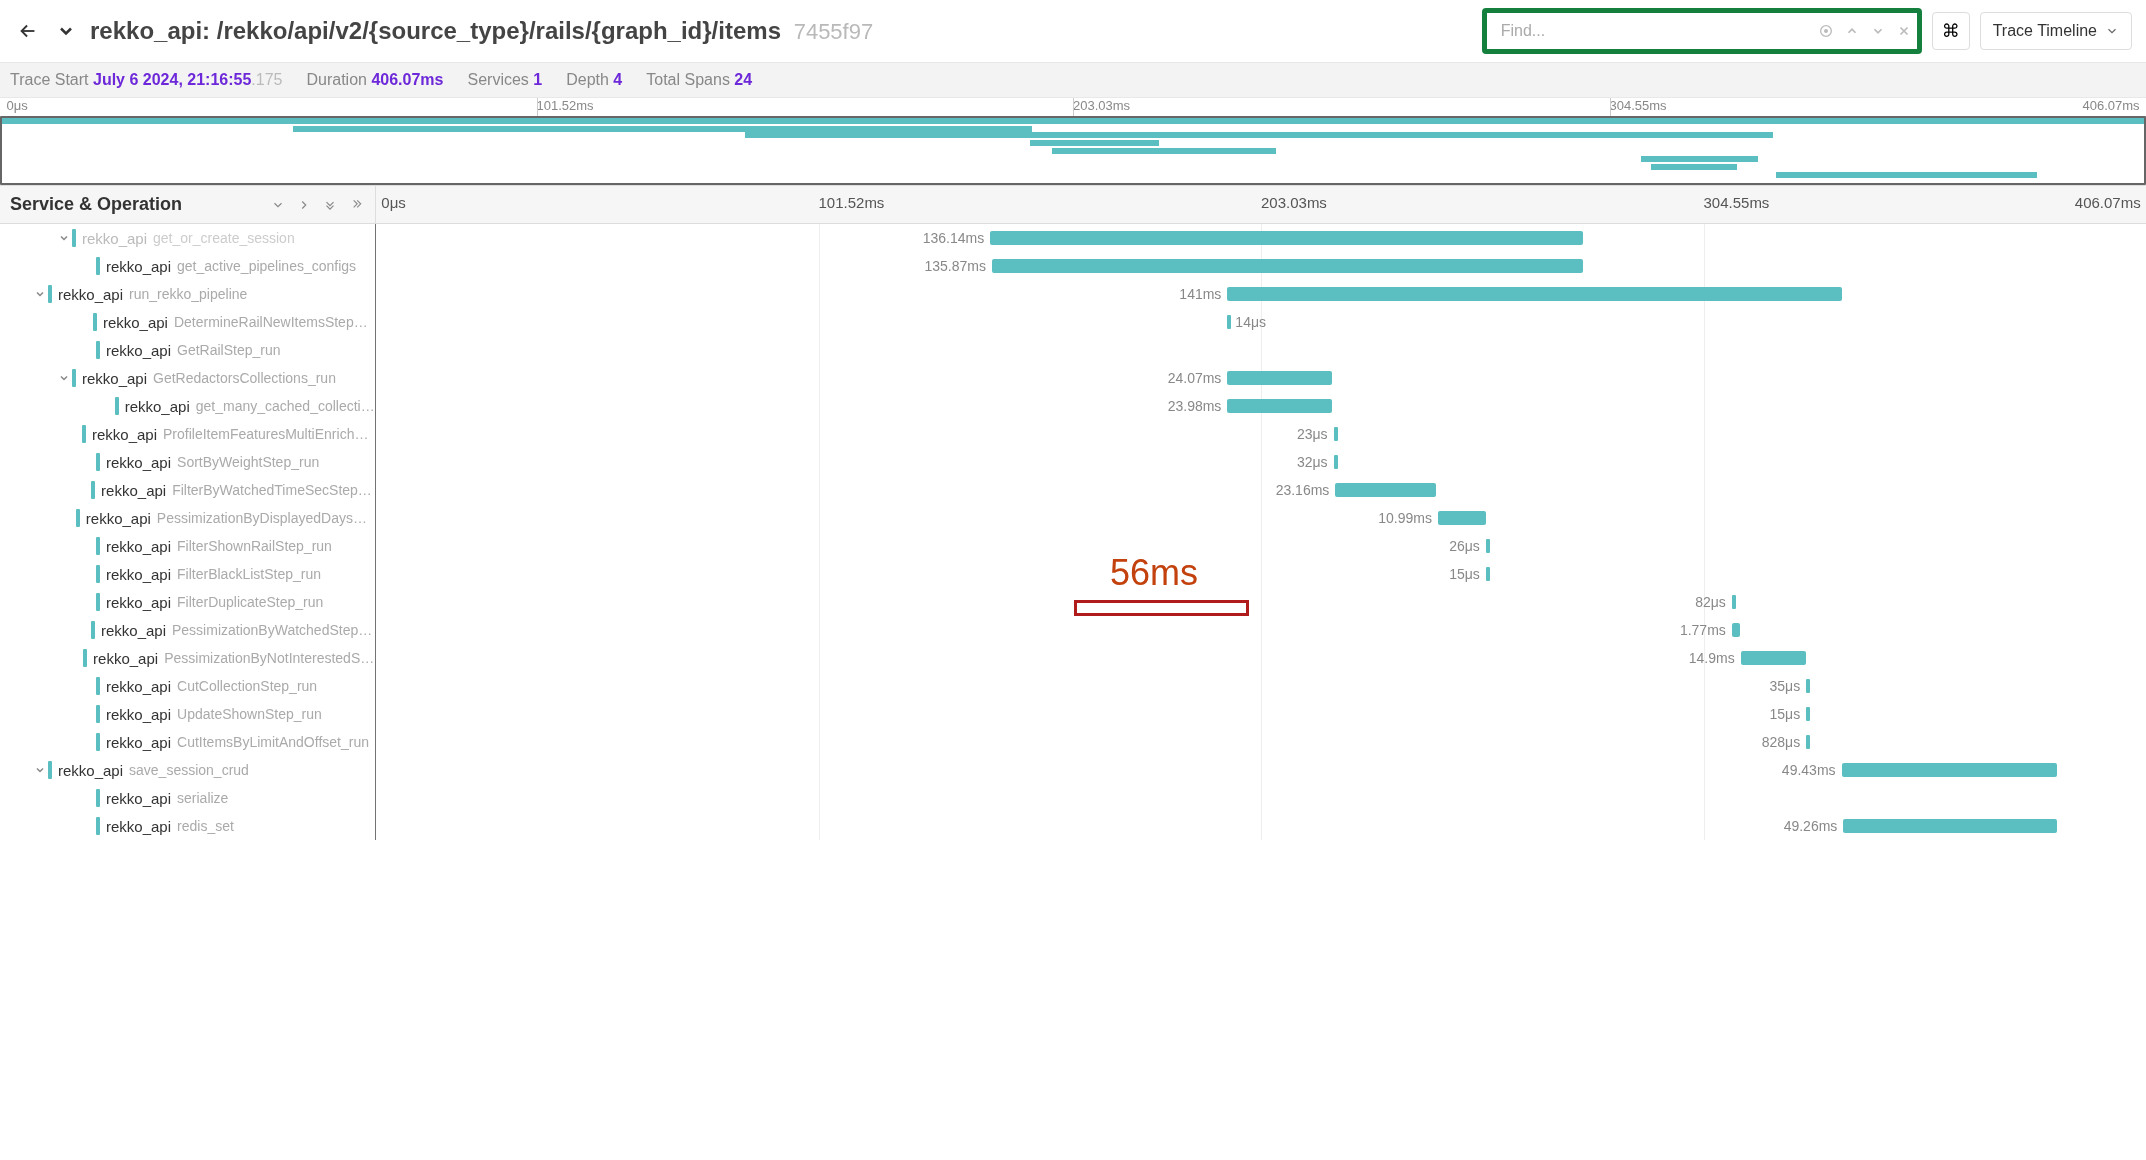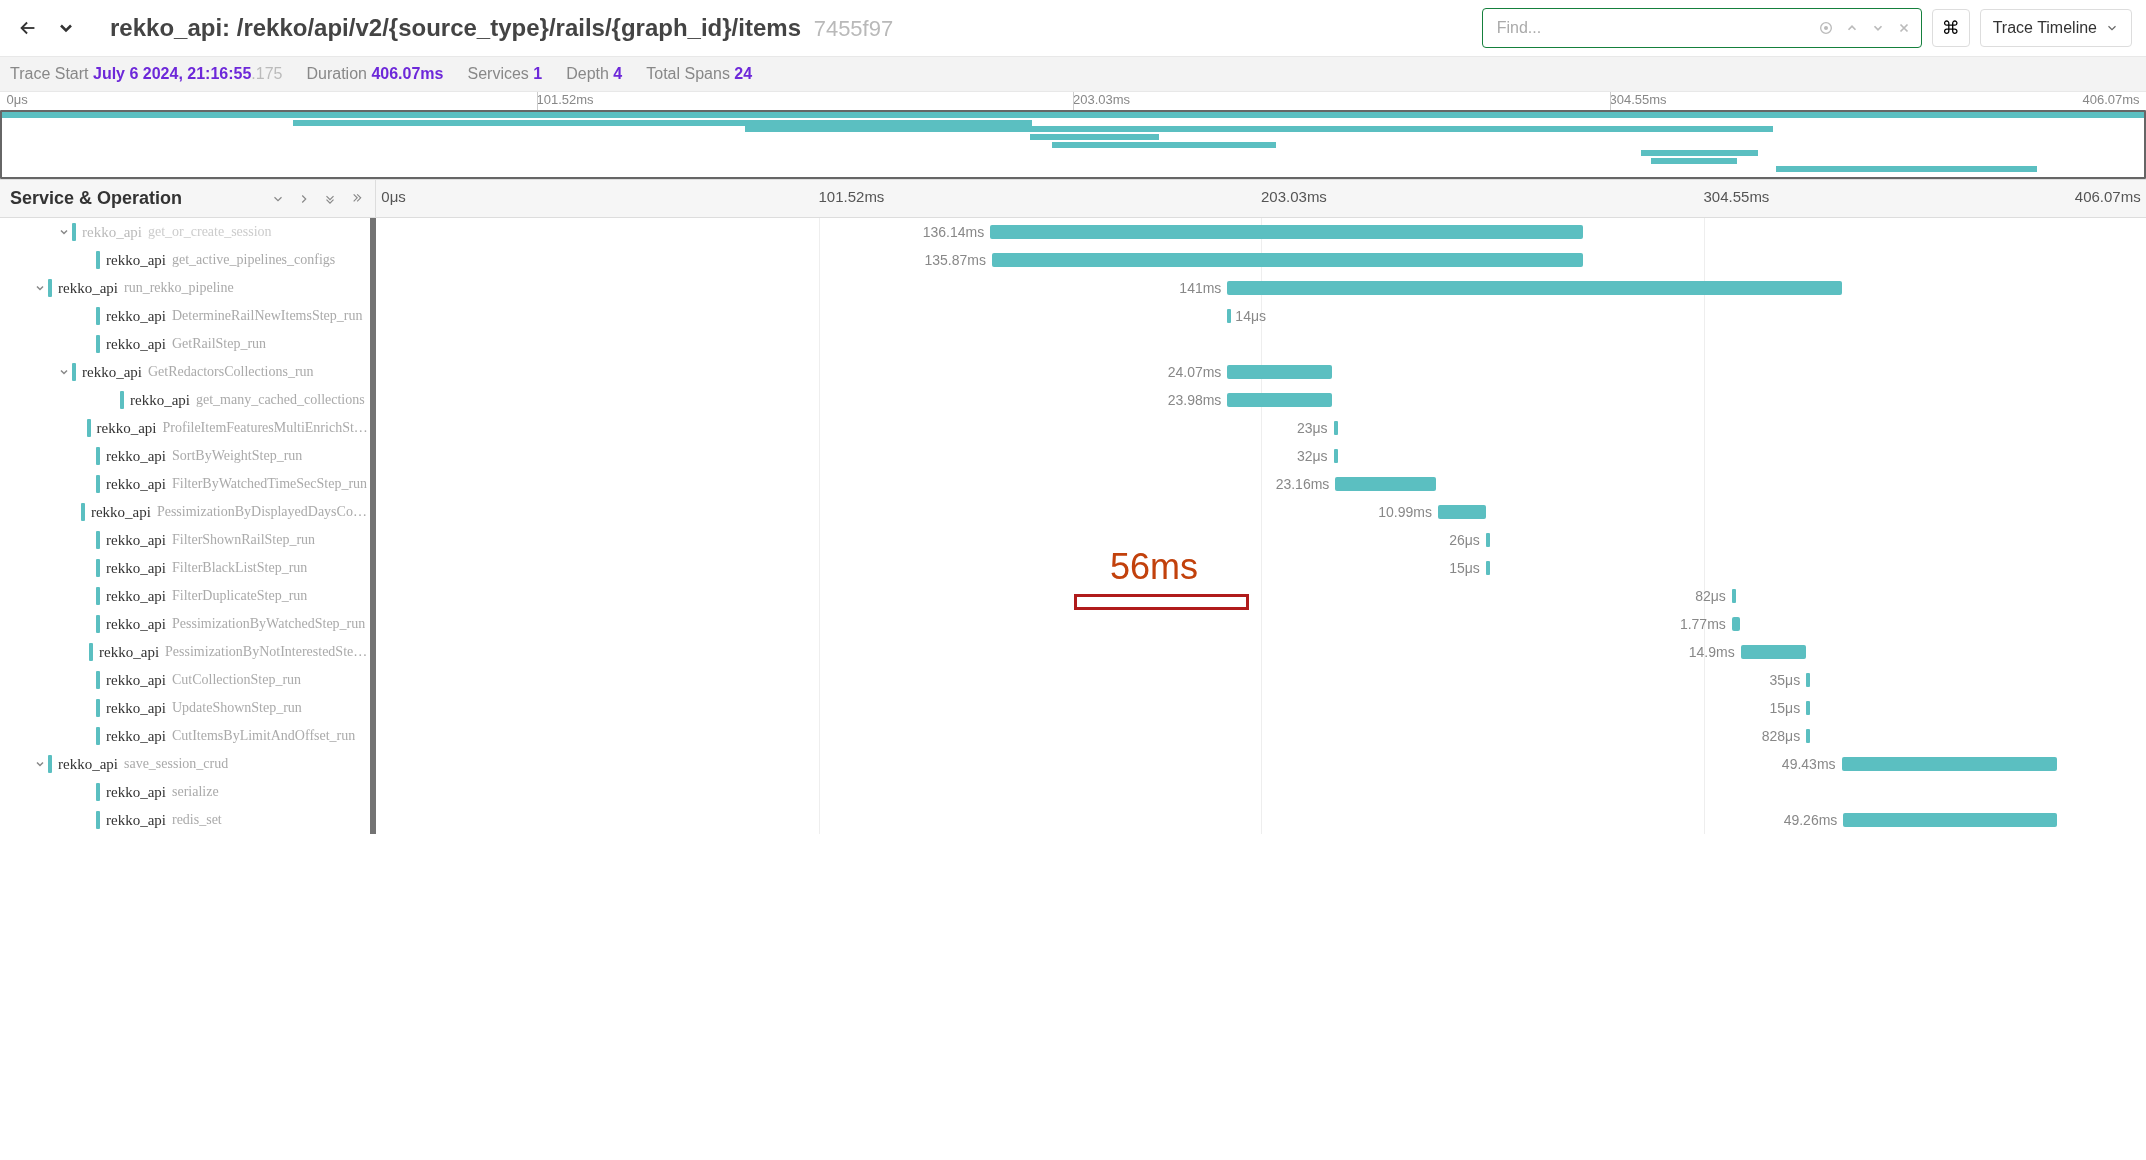--- a/index.html
+++ b/index.html
@@ -1,26 +1,26 @@
 <!DOCTYPE html>
 <html><head>
 <meta charset="utf-8">
 <style>
   * { box-sizing: border-box; margin: 0; padding: 0; }
   body { font-family: -apple-system, BlinkMacSystemFont, "Segoe UI", Helvetica, Arial, sans-serif; color: #333; background: #fff; font-size: 14px; overflow-x: hidden; }
   .header { display: flex; align-items: center; padding: 8px 14px; gap: 14px; }
   .header-left { display: flex; align-items: center; gap: 14px; flex: 1; min-width: 0; }
   .back-arrow { cursor: pointer; width: 28px; display: flex; justify-content:center; }
   .chev { cursor: pointer; width: 20px; display: flex; justify-content:center; }
-  .title-block { display: flex; flex-direction: column; margin-left: 20px; }
+  .title-block { display: flex; flex-direction: column; }
   .title-main { font-size: 24px; font-weight: 600; color: #444; line-height: 1.2; }
   .title-sub { font-size: 22px; font-weight: 400; color: #b9b9b9; margin-left: 6px;}
   .header-right { display: flex; align-items: center; gap: 10px; }
   .search-wrap { position: relative; }
-  .find-input { width: 440px; height: 40px; border: 1px solid #15803d; border-radius: 4px; padding: 0 90px 0 14px; font-size: 16px; color: #333; }
+  .find-input { width: 440px; height: 46px; border: 5px solid #15803d; border-radius: 4px; padding: 0 90px 0 14px; font-size: 16px; color: #333; }
   .find-input::placeholder { color: #aaa; }
   .find-controls { position: absolute; right: 6px; top: 50%; transform: translateY(-50%); display:flex; gap:2px; align-items:center; }
   .find-btn { width: 24px; height: 28px; display:flex; align-items:center; justify-content:center; border:none; background:transparent; color:#bbb; cursor:pointer; font-size:16px; }
   .kbdbtn { width:38px; height:38px; border:1px solid #ddd; border-radius:4px; background:#fff; display:flex; align-items:center; justify-content:center; font-size:18px; cursor:pointer;}
   .dropdown { height:38px; border:1px solid #ddd; border-radius:4px; background:#fff; display:flex; align-items:center; padding:0 12px; gap:8px; cursor:pointer; font-size:16px;}
   .meta-bar { display:flex; gap:24px; padding:8px 10px; background:#f3f3f3; border-top:1px solid #e8e8e8; border-bottom:1px solid #e8e8e8; font-size:16px; color:#888;}
   .meta-bar strong { color:#6d28d9; font-weight:600; }
   .meta-bar .faded { color:#bbb; }
   .minimap { position:relative; height:88px; border-bottom:1px solid #ddd; }
   .minimap-ticks { position:absolute; top:0; left:0; right:0; height:18px; font-size:13px; color:#888;}
@@ -29,21 +29,21 @@
   .minimap-body { position:absolute; top:18px; left:0; right:0; bottom:0; border:2px solid #666; border-radius:1px; background:#fff; overflow:hidden;}
   .mm-bar { position:absolute; height:6px; background:#5bbfc1; }
   .columns-header { display:flex; border-bottom:1px solid #ddd; background:#f6f6f6; }
   .col-left { width:376px; display:flex; align-items:center; padding:8px 10px; border-right:1px solid #ddd; }
   .col-left-title { font-size:18px; font-weight:600; flex:1; }
   .col-left-icons { display:flex; gap:8px; color:#888; }
   .ico-btn { cursor:pointer; width:18px; display:flex; justify-content:center; align-items:center;}
   .col-right { flex:1; position:relative; font-size:15px; color:#555; }
   .col-right .axis-tick { position:absolute; top:8px; }
   .row { display:flex; height:28px; align-items:center; }
-  .row .left-cell { width:376px; height:100%; display:flex; align-items:center; border-right:6px solid #737373; padding-right:0; overflow:hidden; white-space:nowrap;font-family:Liberation Serif, serif;}
+  .row .left-cell { width:376px; height:100%; display:flex; align-items:center; border-right:1px solid #737373; padding-right:0; overflow:hidden; white-space:nowrap;}
   .row .right-cell { flex:1; height:100%; position:relative; }
   .indent-pad { display:inline-block; }
   .toggle { width:16px; display:inline-flex; justify-content:center; color:#888; cursor:pointer; font-size:12px;}
   .vtick { display:inline-block; width:4px; height:18px; background:#5bbfc1; border-radius:1px; margin-right:6px; flex-shrink:0;}
   .svc-name { font-size:15px; font-weight:500; color:#333; margin-right:6px;}
   .op-name { font-size:14px; color:#aaa; overflow:hidden; text-overflow:ellipsis; }
   .span-bar { position:absolute; top:50%; transform:translateY(-50%); height:14px; background:#5bbfc1; border-radius:2px;}
   .span-tick { position:absolute; top:50%; transform:translateY(-50%); width:4px; height:14px; background:#5bbfc1; border-radius:1px;}
   .dur-label { position:absolute; top:50%; transform:translateY(-50%); font-size:14px; color:#888; white-space:nowrap;}
   .gridline { position:absolute; top:0; bottom:0; width:1px; background:#eee; }

